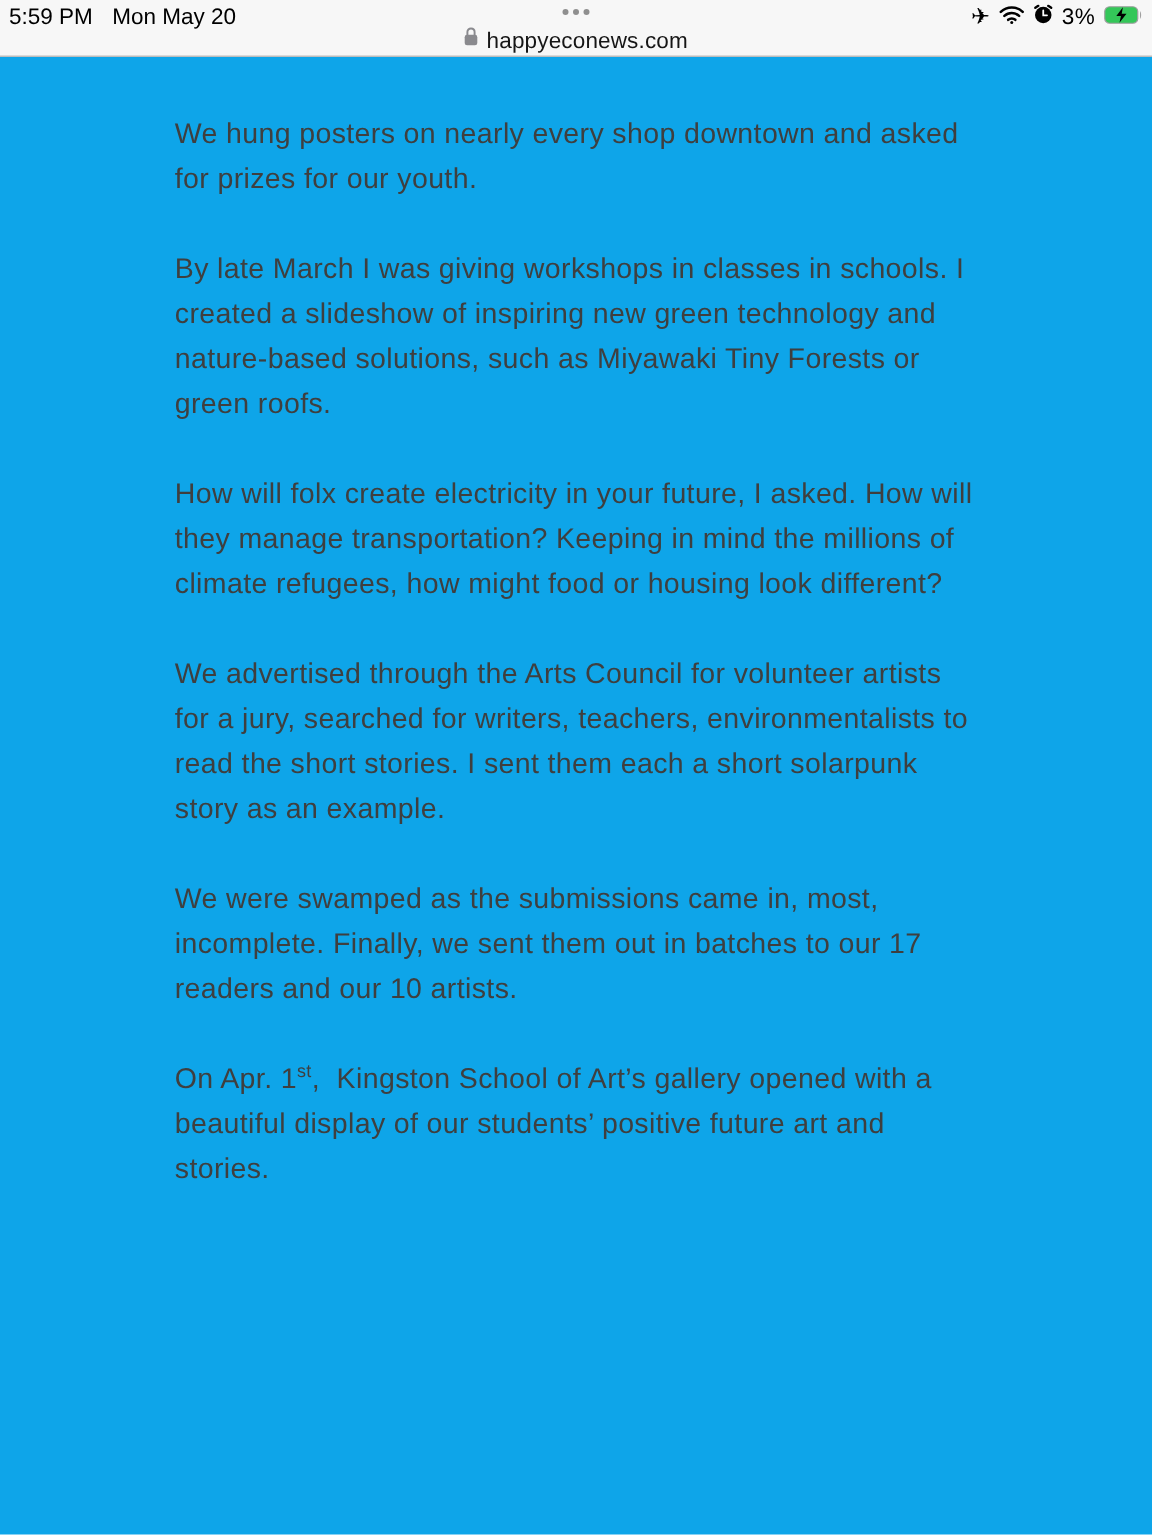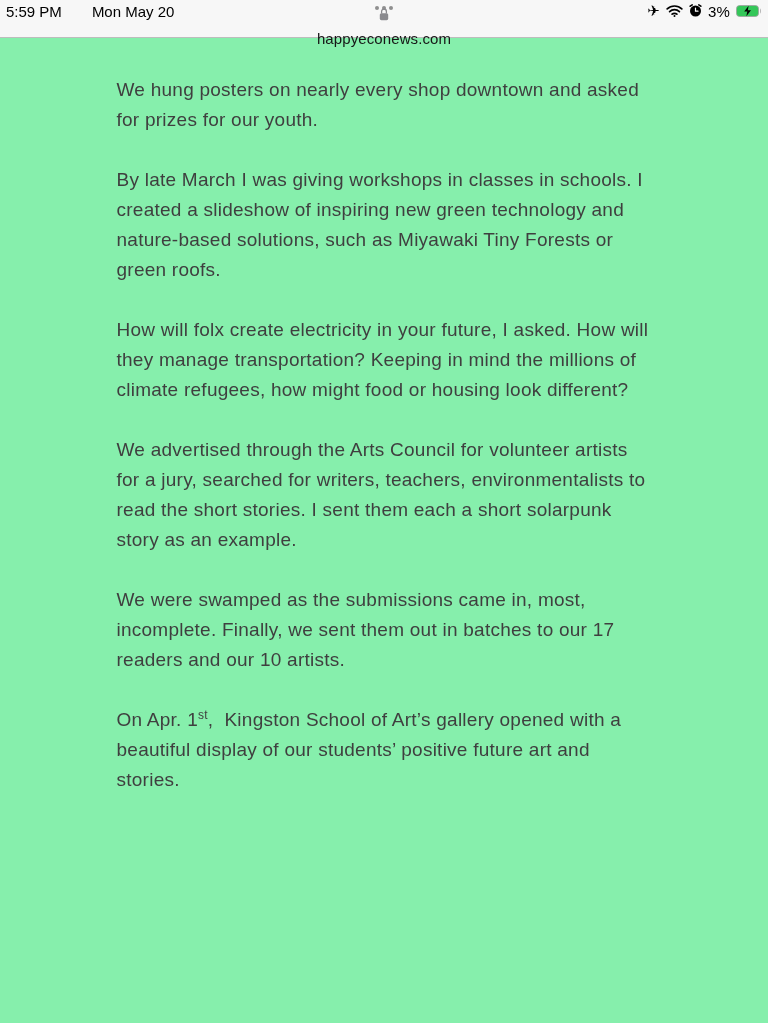--- a/index.html
+++ b/index.html
@@ -16,50 +16,50 @@
     width: 768px; height: 38px;
     background: #f7f7f7;
     border-bottom: 1px solid #bdbdbd;
   }
   .status-row {
     position: absolute; top: 0; left: 0; right: 0; height: 20px;
     display: flex; align-items: center; justify-content: space-between;
     padding: 2px 6px 0 6px;
   }
   .status-left {
-    display: flex; align-items: baseline; gap: 30px;
+    display: flex; align-items: baseline; gap: 13px;
     font-size: 15px; color: #000;
   }
   .status-right {
     display: flex; align-items: center; gap: 6px;
     font-size: 15px; color: #000;
   }
   .battery-pct { font-size: 15px; letter-spacing: 0.2px; }
   .airplane-glyph { font-size: 15px; line-height: 1; font-family: "DejaVu Sans", sans-serif; }
 
   .page-options {
     position: absolute; top: 6px; left: 50%; transform: translateX(-50%);
     display: flex; gap: 3px; cursor: pointer;
   }
   .page-options .dot {
     width: 4px; height: 4px; border-radius: 50%; background: #8f8f8f;
   }
 
   .address-row {
     position: absolute; top: 17px; left: 0; right: 0; height: 20px;
-    display: flex; align-items: center; justify-content: center; gap: 5px; flex-direction: column;
+    display: flex; align-items: center; justify-content: center; gap: 5px;
   }
   .domain-text {
     font-size: 15px; color: #161616; letter-spacing: 0.1px;
   }
 
   
   .content {
     width: 768px; height: 985px;
-    background: #86efac;
+    background: #0ea5e9;
     overflow: hidden;
   }
   .article-body {
     width: 535px;
     margin: 0 auto;
     padding-top: 37px;
   }
   .para {
     font-size: 19px;
     line-height: 30px;

